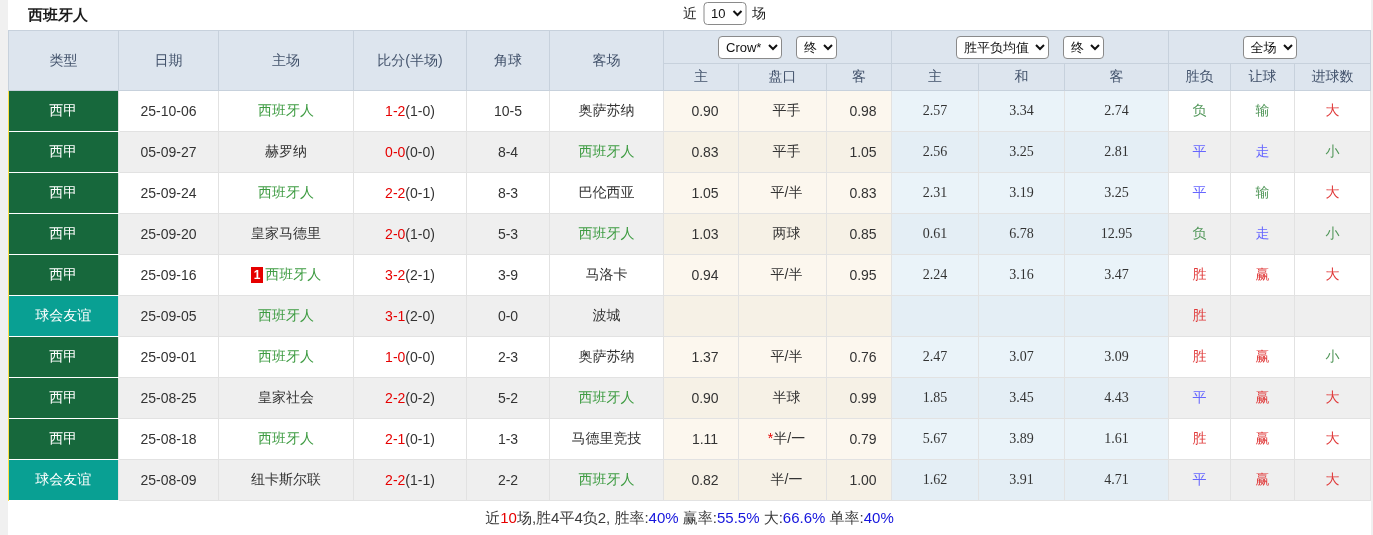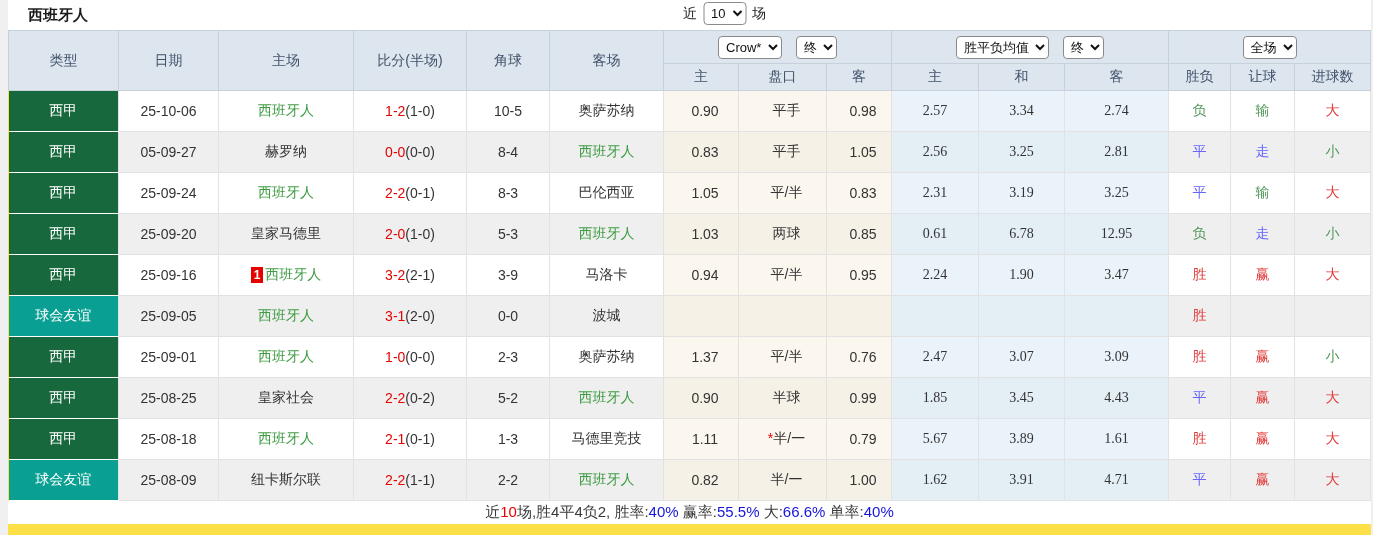--- a/index.html
+++ b/index.html
@@ -38,21 +38,21 @@
   .badge { display:inline-block; background:#e60000; color:#fff; font-size:12px; font-weight:bold; padding:0 3px; margin-right:2px; line-height:16px; }
   .star { color:#e60000; }
   .k-win { color:var(--win); }
   .k-draw { color:var(--draw); }
   .k-lose { color:var(--lose); }
   .k-big { color:var(--win); }
   .k-small { color:var(--lose); }
   .sel-group { display:flex; justify-content:center; align-items:center; gap:14px; }
 
   
-  .footer { height:23px; display:flex; justify-content:center; align-items:center; background:#fff; font-size:15px; }
+  .footer { height:35px; display:flex; justify-content:center; align-items:center; background:#fff; font-size:15px; }
   .seg-dark { color:#3a3a3a; }
   .seg-red { color:#e60000; }
   .seg-blue { color:var(--link_blue); }
 </style>
 </head>
 <body>
 
 <div class="page">
 
   <div class="topbar">
@@ -195,21 +195,21 @@
           <td class="type-cell t-league">西甲</td>
           <td>25-09-16</td>
           <td><span class="badge">1</span><span class="self">西班牙人</span></td>
           <td><span class="score-main">3-2</span><span class="score-half">(2-1)</span></td>
           <td>3-9</td>
           <td><span>马洛卡</span></td>
           <td class="ah">0.94</td>
           <td class="ah">平/半</td>
           <td class="ah">0.95</td>
           <td class="eu">2.24</td>
-          <td class="eu">1.90</td>
+          <td class="eu">3.16</td>
           <td class="eu">3.47</td>
           <td class="k-win">胜</td>
           <td class="k-win">赢</td>
           <td class="k-big">大</td>
         </tr>
         <tr class="even">
           <td class="type-cell t-friendly">球会友谊</td>
           <td>25-09-05</td>
           <td><span class="self">西班牙人</span></td>
           <td><span class="score-main">3-1</span><span class="score-half">(2-0)</span></td>

